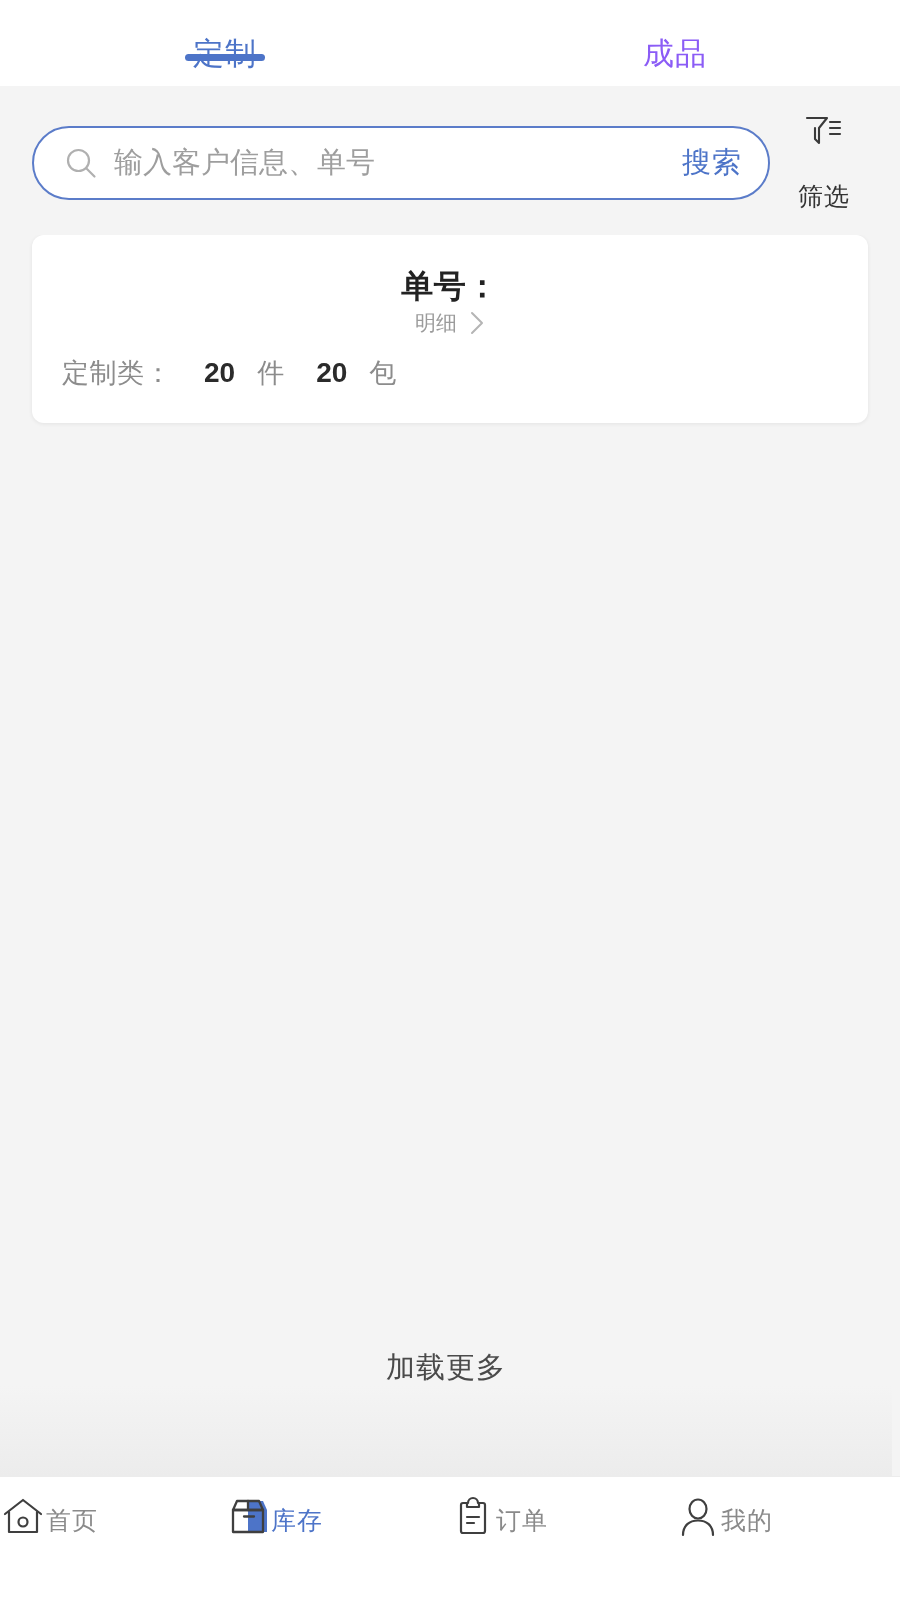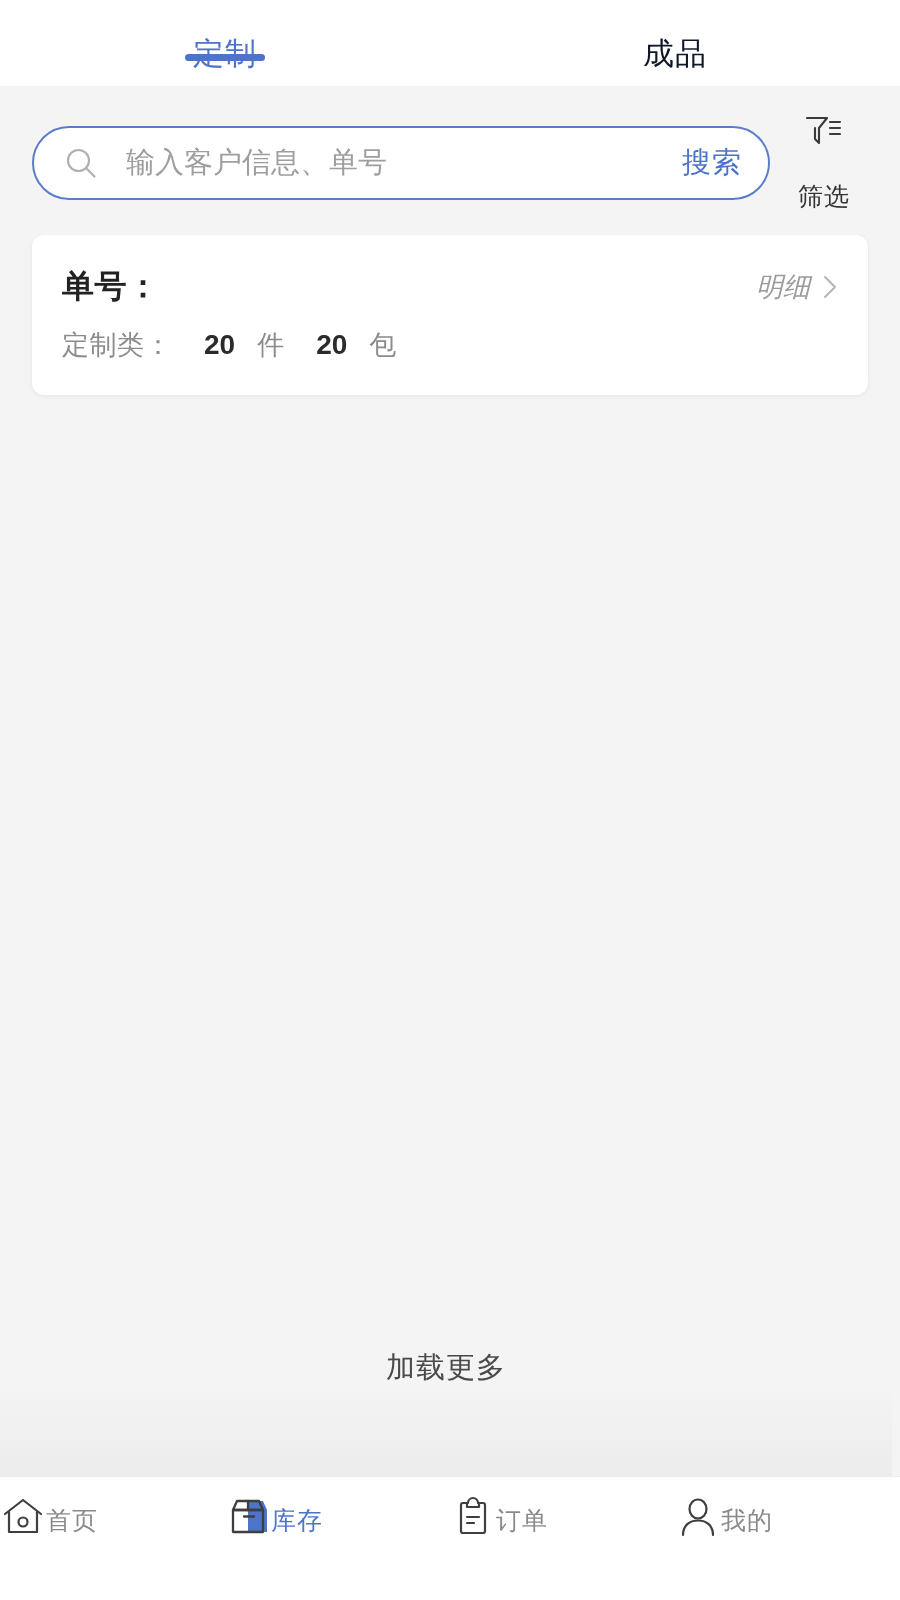--- a/index.html
+++ b/index.html
@@ -39,21 +39,21 @@
     flex-direction: column;
     align-items: center;
     justify-content: flex-start;
     padding-top: 22px;
     position: relative;
     cursor: pointer;
   }
   .tab-label {
     font-size: 31px;
     line-height: 38px;
-    color: #0f172a;
+    color: #8b5cf6;
     letter-spacing: 1px;
   }
   .tab.active .tab-label {
     color: #4d74c8;
   }
   .tab-underline {
     position: absolute;
     bottom: 12px;
     width: 80px;
     height: 7px;
@@ -92,21 +92,20 @@
   .search-input {
     flex: 1;
     border: none;
     outline: none;
     background: transparent;
     font-family: "Liberation Sans", "DejaVu Sans", sans-serif;
     font-size: 29px;
     color: #333;
     padding: 0;
     height: 100%;
-    margin-left: 12px;
   }
   .search-input::placeholder {
     color: #9e9e9e;
     opacity: 1;
   }
   .search-submit {
     font-size: 29px;
     color: #4d74c8;
     letter-spacing: 1px;
     white-space: nowrap;
@@ -150,20 +149,21 @@
     border-radius: 12px;
     box-shadow: 0 1px 4px rgba(0,0,0,0.07);
     padding: 30px 30px 32px 30px;
     box-sizing: border-box;
     cursor: pointer;
   }
   .card-top {
     display: flex;
     align-items: center;
     justify-content: space-between;
+    flex-direction: column;
   }
   .card-ordline {
     display: flex;
     align-items: baseline;
     white-space: nowrap;
   }
   .ord-label {
     font-size: 32px;
     font-weight: bold;
     color: #222222;
@@ -172,24 +172,23 @@
   .ord-value {
     font-size: 32px;
     color: #333333;
     margin-left: 6px;
     letter-spacing: 0.5px;
   }
   .card-detail {
     display: flex;
     align-items: center;
     color: #9b9b9b;
-    font-size: 27px;
+    font-size: 21px;
     white-space: nowrap;
     cursor: pointer;
-    font-style: italic;
   }
   .chev {
     width: 16px;
     height: 26px;
     margin-left: 12px;
     display: block;
   }
   .card-sub {
     margin-top: 18px;
     display: flex;

